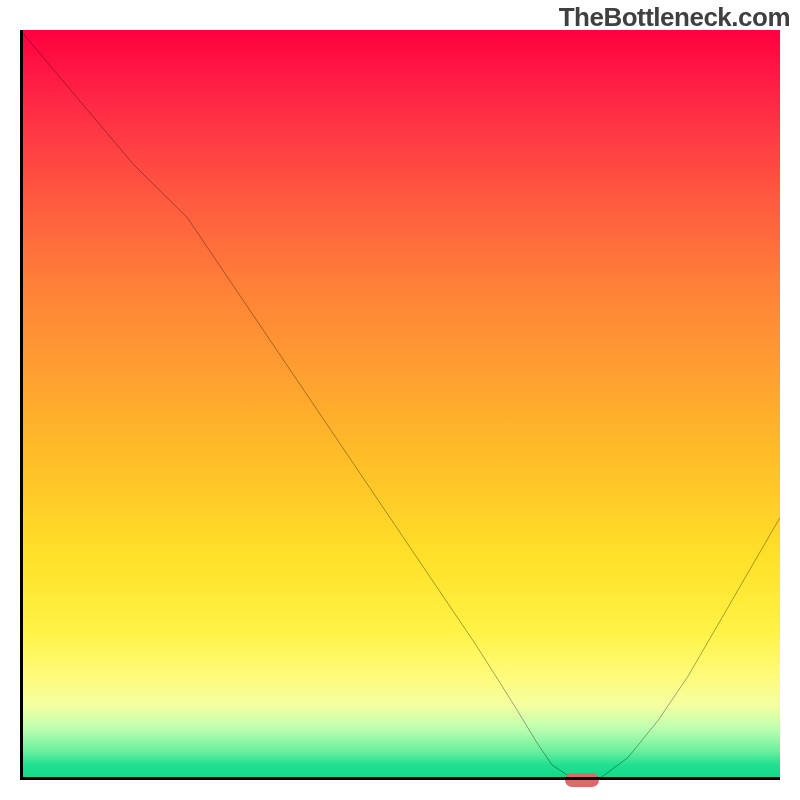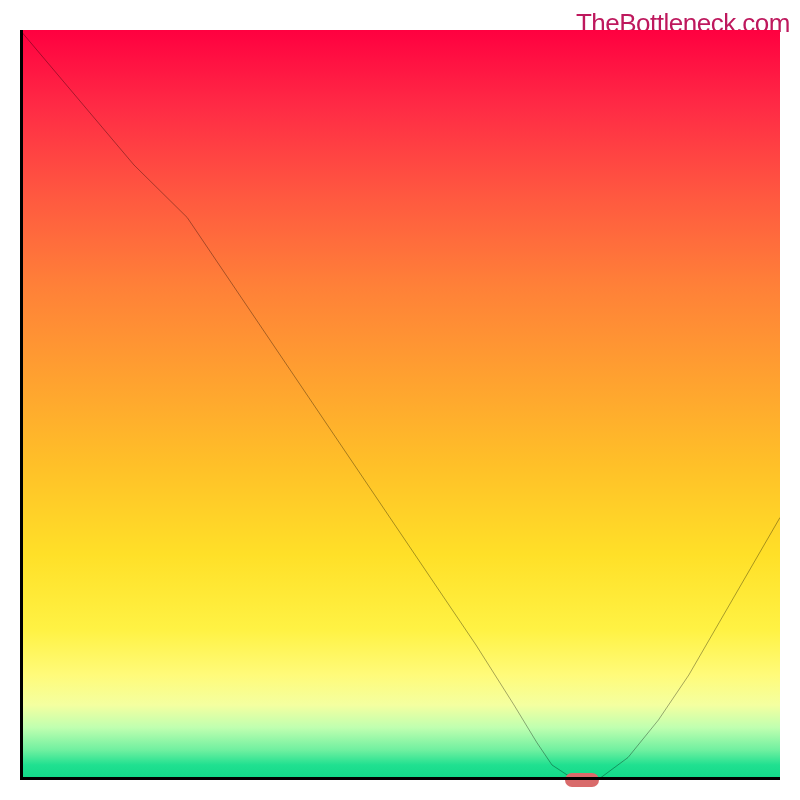--- a/index.html
+++ b/index.html
@@ -11,25 +11,25 @@
     overflow: hidden;
     font-family: Arial, Helvetica, sans-serif;
   }
   .container {
     position: relative;
     width: 800px;
     height: 800px;
   }
   .watermark {
     position: absolute;
-    top: 8px;
+    top: 2px;
     right: 10px;
     font-size: 26px;
-    font-weight: 400;
-    color: #be185d;
+    font-weight: 700;
+    color: #404040;
     letter-spacing: -0.5px;
   }
   .plot-area {
     position: absolute;
     left: 20px;
     top: 30px;
     width: 760px;
     height: 750px;
   }
   .gradient-bg {

